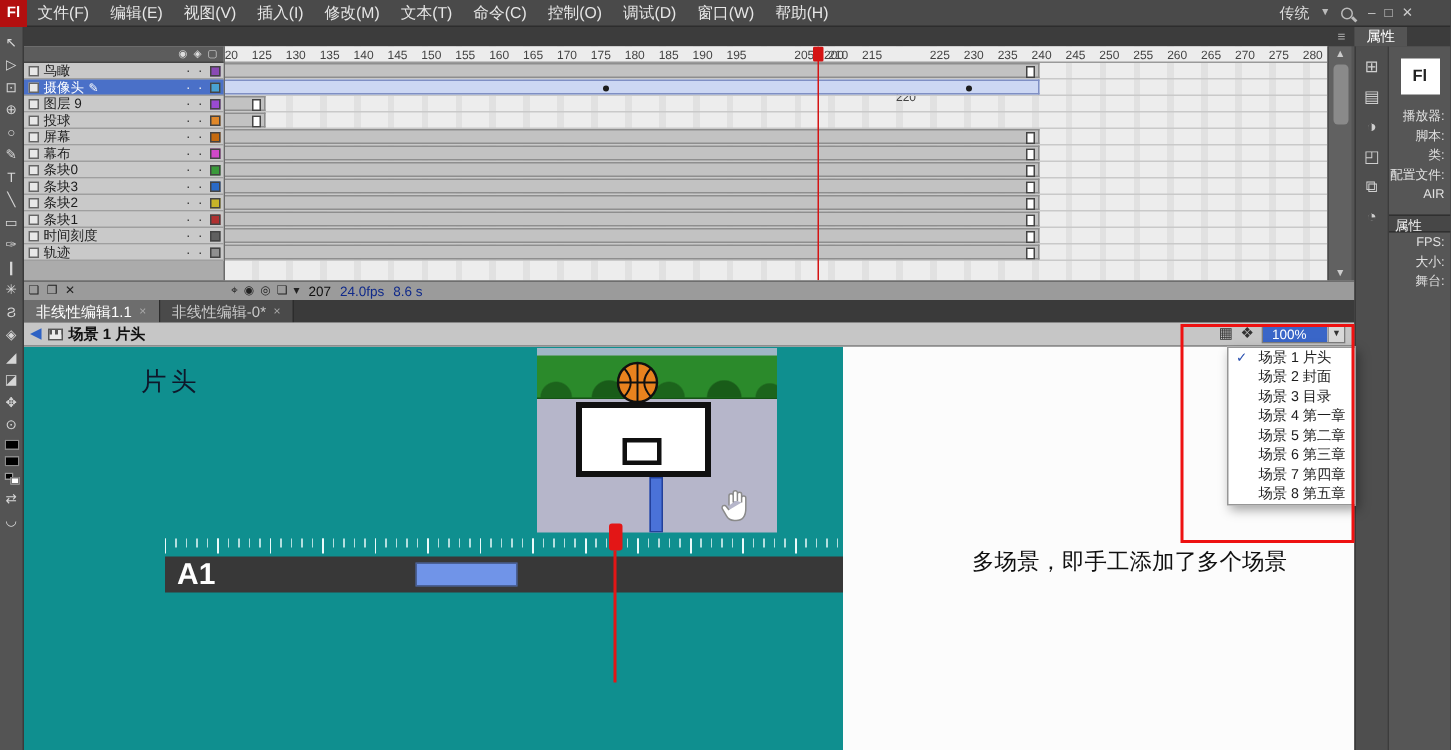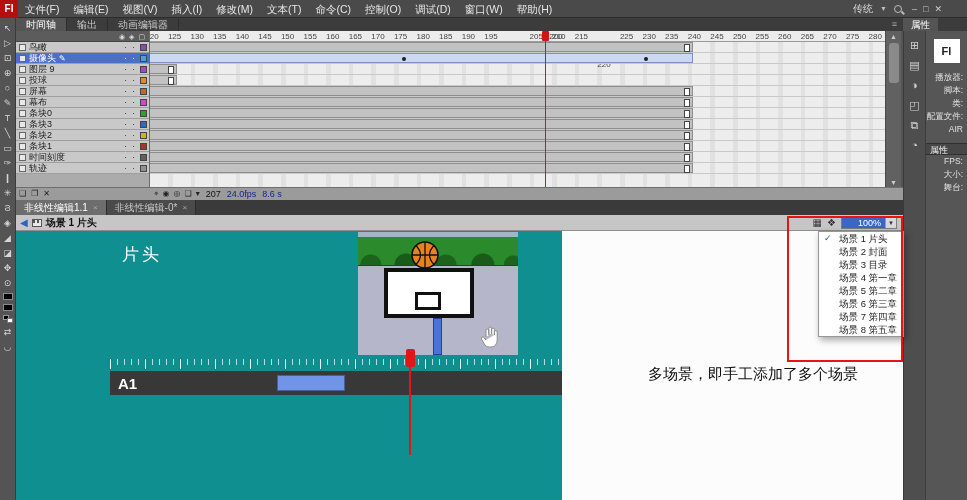--- a/index.html
+++ b/index.html
@@ -84,27 +84,27 @@
 
   
   .edit-bar{position:absolute;left:16px;top:215px;width:887px;height:16px;background:#c6c6c6;display:flex;align-items:center;color:#1d1d1d;z-index:4;border-bottom:1px solid #8e8e8e}
   .back-arrow{color:#2f62c4;font-size:10px;padding:0 4px}
   .clapper{width:10px;height:8px;background:#e9e9e9;border:1px solid #555;position:relative;margin-right:4px}
   .clapper::before{content:"";position:absolute;left:0;top:0;right:0;height:3px;background:repeating-linear-gradient(90deg,#555 0 2px,#e9e9e9 2px 4px)}
   .scene-name{font-size:10px;font-weight:bold;color:#111}
   .edit-bar-right{margin-left:auto;display:flex;align-items:center;gap:5px;padding-right:6px}
   .eb-icon{font-size:10px;color:#333;line-height:1}
   .zoom-select{width:56px;height:12px;background:#fff;border:1px solid #7d7d7d;display:flex;align-items:stretch}
-  .zoom-value{flex:1;background:#3a66c8;color:#fff;font-size:9px;line-height:10px;padding:0 16px;overflow:hidden}
+  .zoom-value{flex:1;background:#3a66c8;color:#fff;font-size:9px;line-height:10px;padding:0 6px;overflow:hidden}
   .zoom-arrow{width:11px;background:#d9d9d9;border-left:1px solid #9a9a9a;font-size:6px;color:#333;display:flex;align-items:center;justify-content:center}
 
   
   .stage{position:absolute;left:16px;top:231px;width:887px;height:269px;background:#fcfcfc;overflow:hidden;z-index:1}
   .canvas{position:absolute;left:0;top:0;width:546px;height:269px;background:#0f8f8f}
-  .stage-title{position:absolute;left:106px;top:12px;font-size:17px;color:#ffffff;letter-spacing:3px}
+  .stage-title{position:absolute;left:78px;top:12px;font-size:17px;color:#0f172a;letter-spacing:3px}
   .hoop-scene{position:absolute;left:342px;top:1px;width:160px;height:123px;background:#b6b6ca;overflow:hidden}
   .sky{height:5px;background:#9fb6c6}
   .trees{height:29px;background-color:#2b8a2b;background-image:
     radial-gradient(circle at 8% 100%,#1c641c 0 10px,transparent 11px),
     radial-gradient(circle at 30% 100%,#195c19 0 11px,transparent 12px),
     radial-gradient(circle at 55% 100%,#1c641c 0 10px,transparent 11px),
     radial-gradient(circle at 78% 100%,#195c19 0 11px,transparent 12px),
     radial-gradient(circle at 97% 100%,#1c641c 0 9px,transparent 10px);
     border-bottom:1px solid #145214}
   .backboard{position:absolute;left:26px;top:36px;width:90px;height:50px;background:#fff;border:4px solid #101010}
@@ -112,21 +112,21 @@
   .ball-wrap{position:absolute;left:52px;top:8px;width:30px;height:30px;z-index:2}
   .pole{position:absolute;left:75px;top:86px;width:9px;height:37px;background:#4a72d8;border:1px solid #23409a}
   .hand-wrap{position:absolute;left:120px;top:92px;width:24px;height:26px;z-index:3}
   .canvas-ruler{position:absolute;left:94px;top:128px;right:0;height:10px;
     background-image:repeating-linear-gradient(90deg,#eafafa 0 1px,transparent 1px 35px),repeating-linear-gradient(90deg,rgba(234,250,250,.75) 0 1px,transparent 1px 7px);
     background-size:auto 10px,auto 6px;background-repeat:repeat-x}
   .ruler-marker{position:absolute;left:390px;top:118px;width:9px;height:18px;background:#e31616;border-radius:2px;z-index:4}
   .canvas-redline{position:absolute;left:393px;top:136px;width:2px;height:88px;background:#e31616;z-index:4}
   .tracks{position:absolute;left:94px;top:140px;right:0}
   .track-row{height:24px;margin-bottom:4px;background:#383838;position:relative;display:flex;align-items:center}
-  .track-label{color:#fff;font-weight:bold;font-size:15px;padding-left:8px}
+  .track-label{color:#fff;font-weight:bold;font-size:20px;padding-left:8px}
   .clip{position:absolute;top:4px;height:16px;border:1px solid rgba(0,0,0,.35)}
   .track-row:nth-of-type(1) .clip{left:167px;width:68px}
   .track-row:nth-of-type(2) .clip{left:100px;width:65px}
   .track-row:nth-of-type(3) .clip{left:237px;width:116px}
   .annotation{position:absolute;left:632px;top:134px;font-size:15px;color:#101010}
 
   
   .scene-menu{position:absolute;left:818px;top:231px;width:86px;background:#fff;border:1px solid #979797;box-shadow:2px 3px 7px rgba(0,0,0,.35);z-index:8}
   .scene-item{height:13px;line-height:13px;font-size:9.5px;color:#1d1d1d;padding-left:20px;position:relative;white-space:nowrap;overflow:hidden}
   .scene-item.checked::before{content:"✓";position:absolute;left:5px;top:0;color:#2c52b0;font-size:9px}
@@ -202,26 +202,20 @@
     <div class="swatch"></div>
     <div class="mini-pair">
         <span class="b"></span>
         <span class="w"></span>
       </div>
     <div class="tool">⇄</div>
     <div class="tool">◡</div>
   </div>
 
   <div class="tl-tabs">
-    <span style="display:flex">
-
-    <span class="tl-tab active">时间轴</span>
-        <span class="tl-tab">输出</span>
-        <span class="tl-tab">动画编辑器</span>
-      </span>
     <span class="panel-menu">≡</span>
   </div>
 
   <div class="timeline">
     <div class="layers-col">
       <div class="layers-header">
 
       <span class="hdr-ic">◉</span>
           <span class="hdr-ic">◈</span>
           <span class="hdr-ic">▢</span>

